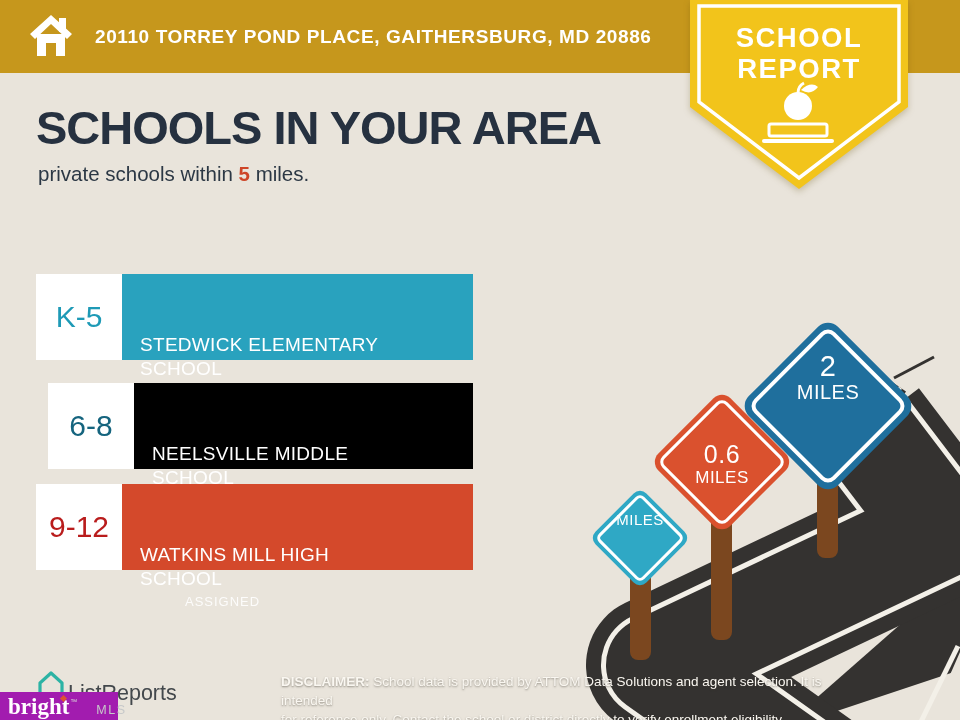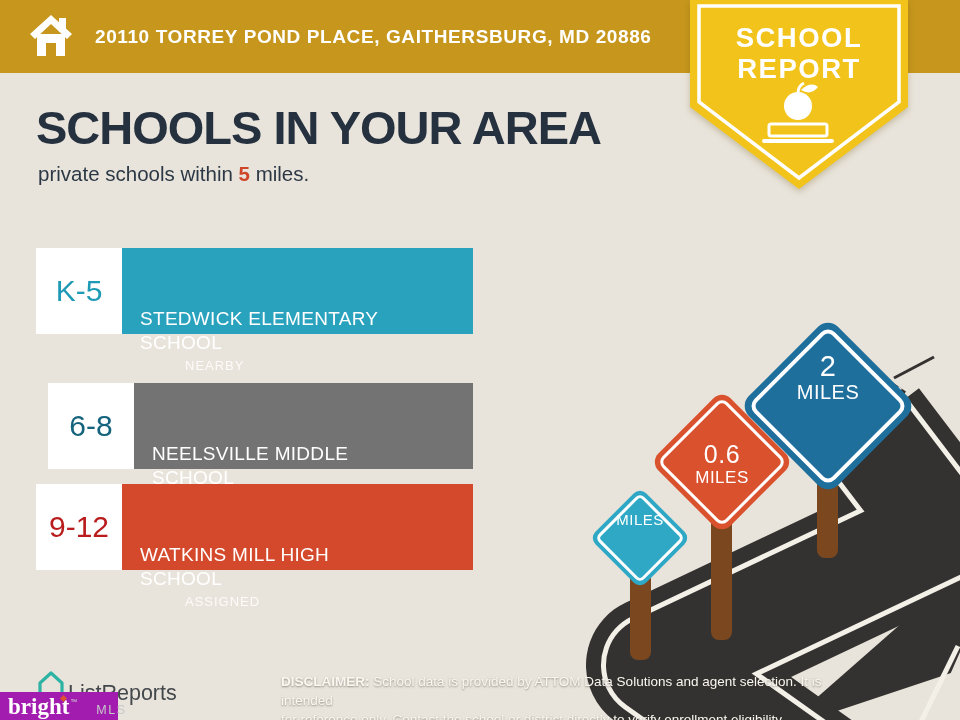--- a/index.html
+++ b/index.html
@@ -37,31 +37,31 @@
   .subtitle {
     position:absolute; left:38px; top:162px; z-index:2;
     font-size:20.5px; line-height:23.5px; color:#2C3845;
   }
   .subtitle .accent { color:#CE4527; font-weight:700; }
   
   .card {
     position:absolute; left:36px; width:437px; height:86px;
     display:flex; z-index:2;
   }
-  .card-1 { top:248px;border-radius:13px; } .card-2 { top:383px;padding-left:12px; } .card-3 { top:484px; }
+  .card-1 { top:274px;border-radius:13px; } .card-2 { top:383px;padding-left:12px; } .card-3 { top:484px; }
   .grade-cell {
     width:86px; height:100%; background:#FFFFFF; flex:none;
     display:flex; align-items:center; justify-content:center;
     font-size:30px; font-weight:500;
   }
   .card-body { flex:1; padding:11px 0 0 18px; color:#FFFFFF; }
   .school-name { font-size:19px; font-weight:500; line-height:23.5px; letter-spacing:.3px; width:270px;margin-top:48px; }
   .school-status { font-size:13px; letter-spacing:1px; margin-top:4px; color:rgba(255,255,255,.88);margin-left:45px; }
   .card-1 .card-body { background:#29A2BE; } .card-1 .grade-cell { color:#1E9AB6; }
-  .card-2 .card-body { background:#737373; } .card-2 .grade-cell { color:#15647E; }
+  .card-2 .card-body { background:#000000; } .card-2 .grade-cell { color:#15647E; }
   .card-3 .card-body { background:#D4492B; } .card-3 .grade-cell { color:#b91c1c; }
   
   .road { position:absolute; left:0; top:0; z-index:1; }
   
   .post {
     position:absolute; width:21px; background:#7B471F;
     border-radius:4px 4px 8px 8px; z-index:3;
   }
   .post-small { left:630px; top:560px; height:100px; }
   .post-mid   { left:711px; top:515px; height:125px; }

